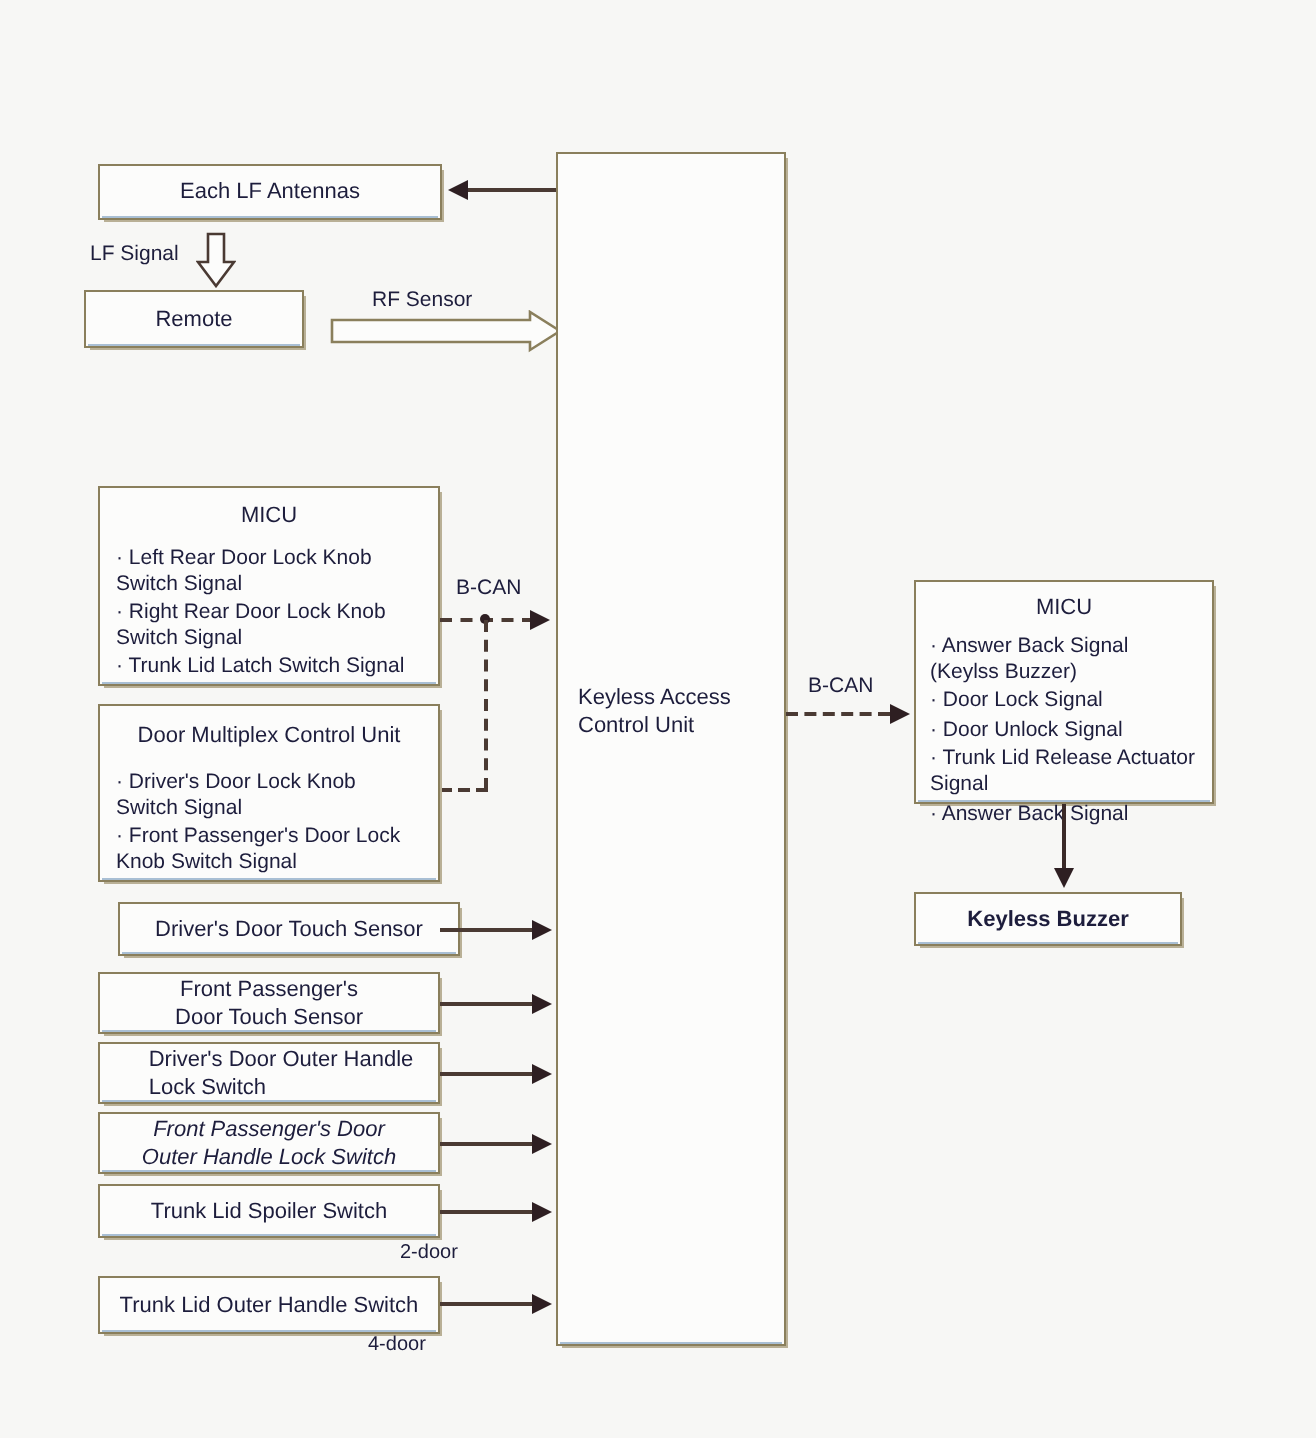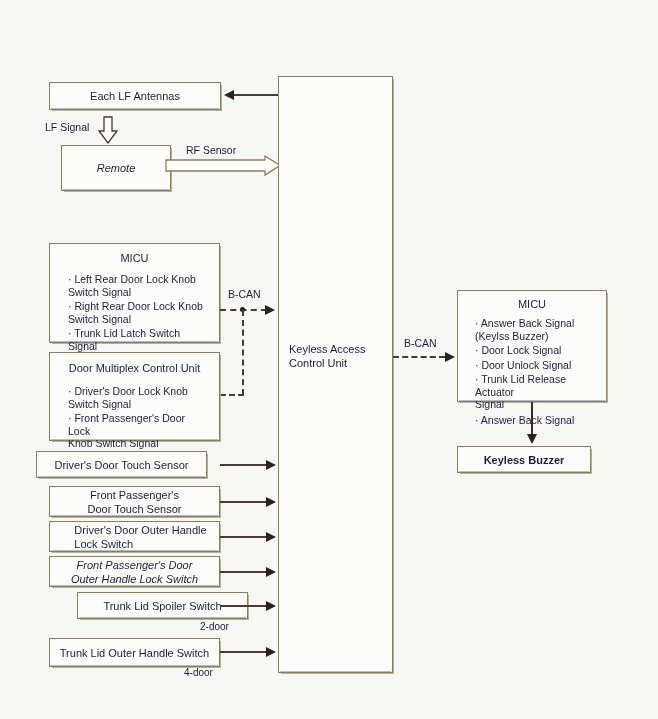--- a/index.html
+++ b/index.html
@@ -48,21 +48,21 @@
     height: 100%;
   }
   .box-center .label {
     font-size: 11px;
     line-height: 14px;
     white-space: pre-line;
   }
   .bullets {
     font-size: 10.5px;
     line-height: 12.5px;
-    margin: 10px;
+    margin: 0;
     padding: 0;
     list-style: none;
     color: #1d1d3c;
   }
   .bullets li {
     margin: 0 0 2px 0;
     text-indent: 0;
   }
 
   
@@ -148,21 +148,21 @@
   </div>
 
   <div class="hline" style="left:234px; top:94px; width:44px;"></div>
   <div class="arrow-left" style="left:224px; top:90px;"></div>
 
   <div class="lbl" style="left:45px; top:121px;">LF Signal</div>
   <svg class="hollow" style="left:98px; top:116px;" width="20" height="28" viewBox="0 0 20 28">
     <polygon points="6,1 14,1 14,15 19,15 10,27 1,15 6,15" fill="#fcfcfb" stroke="#4a3a33" stroke-width="1.3"></polygon>
   </svg>
 
-  <div class="box" style="left:61px; top:145px; width:110px; height:46px;font-style:italic;">
+  <div class="box" style="left:42px; top:145px; width:110px; height:29px;">
     <div class="box-center">
       <span class="label">Remote</span>
     </div>
   </div>
 
   <div class="lbl" style="left:186px; top:144px;">RF Sensor</div>
   <svg class="hollow" style="left:165px; top:155px;" width="116" height="22" viewBox="0 0 116 22">
     <polygon points="1,5 100,5 100,1 115,10.5 100,20 100,16 1,16" fill="#fcfcfb" stroke="#8a7f5c" stroke-width="1.3"></polygon>
   </svg>
 
@@ -193,21 +193,21 @@
   <div class="box" style="left:49px; top:352px; width:171px; height:89px;">
     <div class="box-title" style="margin-top:9px;">Door Multiplex Control Unit</div>
     <ul class="bullets" style="margin-top:10px; padding-left:8px;">
       <li style="white-space:pre-line;">· Driver's Door Lock Knob
 Switch Signal</li>
       <li style="white-space:pre-line;">· Front Passenger's Door Lock
 Knob Switch Signal</li>
     </ul>
   </div>
 
-  <div class="box" style="left:36px; top:451px; width:171px; height:27px;">
+  <div class="box" style="left:59px; top:451px; width:171px; height:27px;">
     <div class="box-center">
       <span class="label">Driver's Door Touch Sensor</span>
     </div>
   </div>
   <div class="hline" style="left:220px; top:464px; width:48px;"></div>
   <div class="arrow-right" style="left:266px; top:460px;"></div>
 
   <div class="box" style="left:49px; top:486px; width:171px; height:31px;">
     <div class="box-center">
       <span class="label">Front Passenger's
@@ -228,21 +228,21 @@
 
   <div class="box" style="left:49px; top:556px; width:171px; height:31px;font-style:italic;">
     <div class="box-center">
       <span class="label">Front Passenger's Door
 Outer Handle Lock Switch</span>
     </div>
   </div>
   <div class="hline" style="left:220px; top:571px; width:48px;"></div>
   <div class="arrow-right" style="left:266px; top:567px;"></div>
 
-  <div class="box" style="left:49px; top:592px; width:171px; height:27px;margin-left:28px;">
+  <div class="box" style="left:49px; top:592px; width:171px; height:27px;">
     <div class="box-center">
       <span class="label">Trunk Lid Spoiler Switch</span>
     </div>
   </div>
   <div class="hline" style="left:220px; top:605px; width:48px;"></div>
   <div class="arrow-right" style="left:266px; top:601px;"></div>
   <div class="lbl-small" style="left:200px; top:621px;">2-door</div>
 
   <div class="box" style="left:49px; top:638px; width:171px; height:29px;">
     <div class="box-center">

